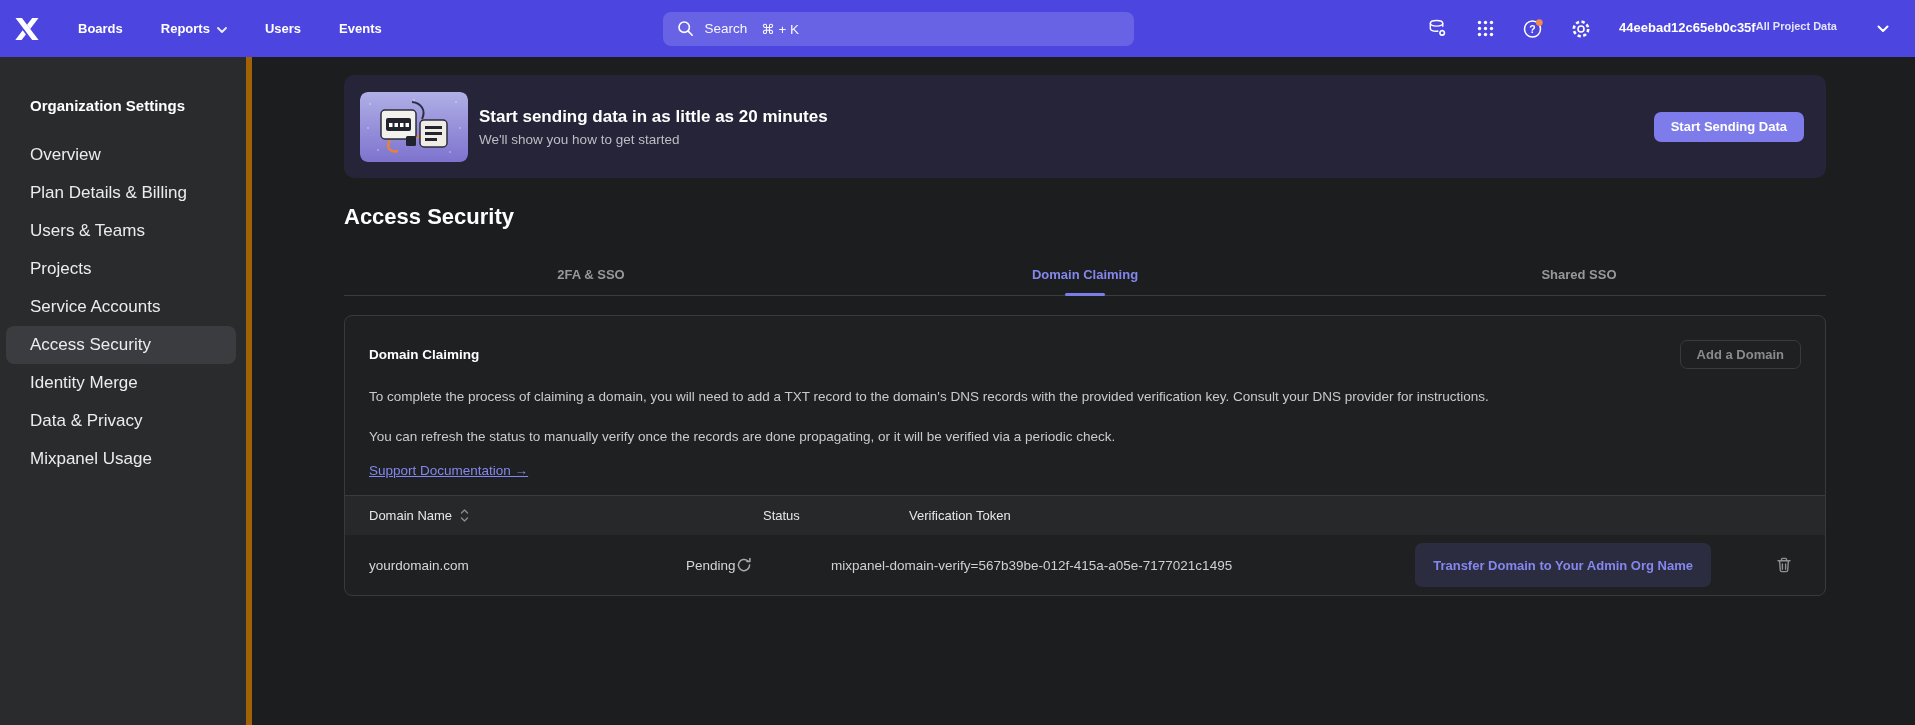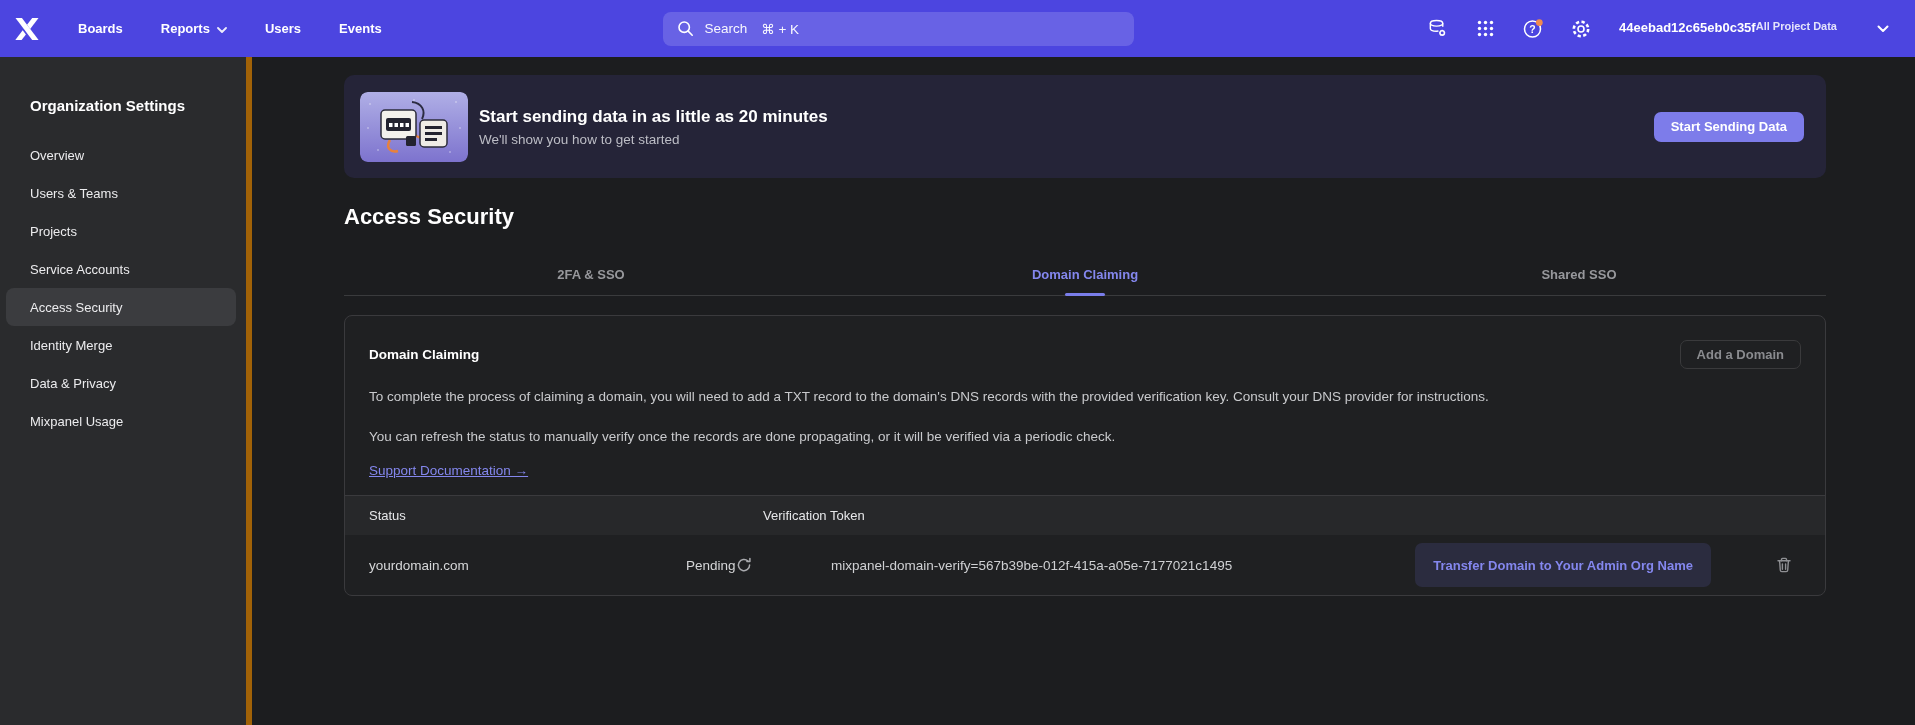--- a/index.html
+++ b/index.html
@@ -30,21 +30,21 @@
   .project .pid{font-size:13px; font-weight:700; color:#fff;}
   .project .pscope{font-size:11px; font-weight:600; color:rgba(255,255,255,.85);}
   .proj-chevron{margin-left:14px; color:#fff; cursor:pointer; display:flex;}
 
   
   .app{display:flex; height:668px;}
   .sidebar{width:252px; background:var(--sidebar_bg); border-right:6px solid #a16207; flex:none; padding-top:40px;}
   .sidebar h2{font-size:15px; font-weight:700; color:#fff; padding-left:30px;}
   .side-list{margin-top:22px; display:flex; flex-direction:column;}
   .side-item{height:38px; display:flex; align-items:center; padding-left:24px; margin:0 10px 0 6px;
-    font-size:13px; font-weight:500; color:#ececee; border-radius:8px; cursor:pointer;}
+    font-size:17px; font-weight:500; color:#ececee; border-radius:8px; cursor:pointer;}
   .side-item.active{background:var(--sidebar_highlight);}
 
   .main{flex:1; padding:0 89px 0 92px;}
 
   
   .banner{margin-top:18px; height:103px; background:var(--banner_bg); border-radius:10px;
     display:flex; align-items:center; padding:0 22px 0 16px;}
   .banner-art{flex:none; border-radius:8px; overflow:hidden; display:flex;}
   .banner-text{margin-left:11px;}
   .banner-title{font-size:17px; font-weight:700; color:#fff;}
@@ -179,20 +179,21 @@
     </span>
   </div>
 </header>
 
 <div class="app">
 
   <aside class="sidebar">
     <h2>Organization Settings</h2>
     <div class="side-list">
       <div class="side-item">Overview</div>
+      <div class="side-item">Plan Details &amp; Billing</div>
       <div class="side-item">Users &amp; Teams</div>
       <div class="side-item">Projects</div>
       <div class="side-item">Service Accounts</div>
       <div class="side-item active">Access Security</div>
       <div class="side-item">Identity Merge</div>
       <div class="side-item">Data &amp; Privacy</div>
       <div class="side-item">Mixpanel Usage</div>
     </div>
   </aside>
 
@@ -254,20 +255,29 @@
           <div class="panel-title">Domain Claiming</div>
           <button class="btn-ghost">Add a Domain</button>
         </div>
         <p class="gap">To complete the process of claiming a domain, you will need to add a TXT record to the domain's DNS records with the provided verification key. Consult your DNS provider for instructions.</p>
         <p class="gap">You can refresh the status to manually verify once the records are done propagating, or it will be verified via a periodic check.</p>
         <a class="doc-link">Support Documentation →</a>
       </div>
 
       <div class="tbl">
         <div class="tbl-head">
+          <span class="th">
+            <span>Domain Name</span>
+            <span style="display:flex">
+              <svg width="9" height="13" viewBox="0 0 9 13" fill="none" stroke="#8a8b90" stroke-width="1.4" stroke-linecap="round" stroke-linejoin="round">
+                <path d="M1.5 4L4.5 1l3 3"></path>
+                  <path d="M1.5 9l3 3 3-3"></path>
+              </svg>
+            </span>
+          </span>
           <span class="th">Status</span>
           <span class="th">Verification Token</span>
         </div>
 
         <div class="tbl-row">
           <span class="cell-domain">yourdomain.com</span>
           <span class="cell-status">
             <span>Pending</span>
             <span class="refresh-btn">
               <svg width="16" height="16" viewBox="0 0 16 16" fill="none" stroke="#a9aaae" stroke-width="1.5" stroke-linecap="round" stroke-linejoin="round">

